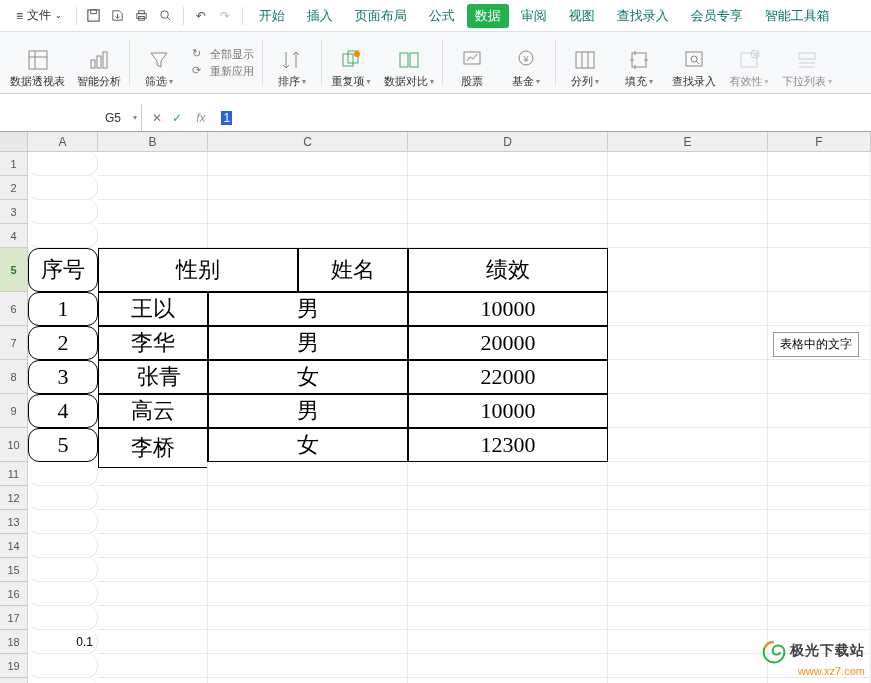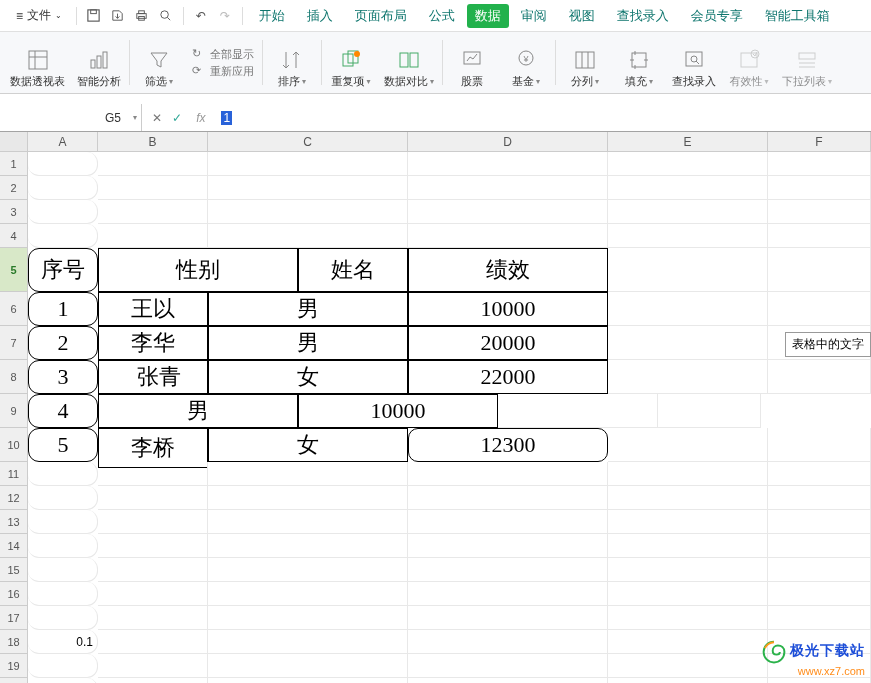--- a/index.html
+++ b/index.html
@@ -48,24 +48,24 @@
 .cell { border-right:1px solid #e8e8e8; border-bottom:1px solid #e8e8e8; font-size:12px; padding:0 4px; display:flex; align-items:center; position:relative; }
 .cell.cA{width:70px;border-radius:11px;} .cell.cB{width:110px;} .cell.cC{width:200px;} .cell.cD{width:200px;} .cell.cE{width:160px;} .cell.cF{width:103px;}
 
 
 .data-row .row-h { height:34px; line-height:34px; }
 .data-row { height:34px; }
 .data-row.header { height:44px; } .data-row.header .row-h { height:44px; line-height:44px; }
 .bordered { border:1px solid #000 !important; font-family: SimSun, serif; font-size:22px; justify-content:center; }
 .row-h.sel { background:#d8e8c8; color:#2a7a2a; font-weight:bold; }
 
-.right-note { position:absolute; right:0; top:290px; padding:3px 6px; border:1px solid #999; background:#fff; font-size:12px; white-space:nowrap; }
+.right-note { position:absolute; right:12px; top:290px; padding:3px 6px; border:1px solid #999; background:#fff; font-size:12px; white-space:nowrap; }
 
 .watermark { position:absolute; right:6px; bottom:6px; text-align:right; font-size:11px; }
-.watermark .name { color:#1d4ed8; font-weight:bold; font-size:14px; letter-spacing:1px;margin-top:36px; }
+.watermark .name { color:#404040; font-weight:bold; font-size:14px; letter-spacing:1px;margin-top:36px; }
 .watermark .url { color:#ff8c1a; font-size:11px; }
 .watermark .swirl { display:inline-block; width:26px; height:26px; vertical-align:middle; }
 
 svg { display:block; }
 </style>
 </head>
 <body>
 
 <div class="menu-bar">
   <div class="file-menu">
@@ -375,31 +375,32 @@
         <div class="cell cA bordered" style="height: 34px;">3</div>
         <div class="cell cB bordered" style="height: 34px; padding-left: 16px;">张青</div>
         <div class="cell cC bordered" style="height: 34px;">女</div>
         <div class="cell cD bordered" style="height: 34px;">22000</div>
         <div class="cell cE" style="height: 34px;"></div>
         <div class="cell cF" style="height: 34px;"></div>
       </div>
       <div class="row data-row">
         <div class="row-h" style="height: 34px; line-height: 34px;">9</div>
         <div class="cell cA bordered" style="height: 34px;">4</div>
+        <div class="cell cB bordered" style="height: 34px;">高云</div>
         <div class="cell cC bordered" style="height: 34px;">男</div>
         <div class="cell cD bordered" style="height: 34px;">10000</div>
         <div class="cell cE" style="height: 34px;"></div>
         <div class="cell cF" style="height: 34px;"></div>
       </div>
       <div class="row data-row">
         <div class="row-h" style="height: 34px; line-height: 34px;">10</div>
         <div class="cell cA bordered" style="height: 34px;">5</div>
         <div class="cell cB bordered" style="height: 40px;">李桥</div>
         <div class="cell cC bordered" style="height: 34px;">女</div>
-        <div class="cell cD bordered" style="height: 34px; border-radius: 10px;">12300</div>
+        <div class="cell cD bordered" style="height: 34px;">12300</div>
         <div class="cell cE" style="height: 34px;"></div>
         <div class="cell cF" style="height: 34px;"></div>
       </div>
       <div class="row">
         <div class="row-h">11</div>
         <div class="cell cA"></div>
         <div class="cell cB"></div>
         <div class="cell cC"></div>
         <div class="cell cD"></div>
         <div class="cell cE"></div>

